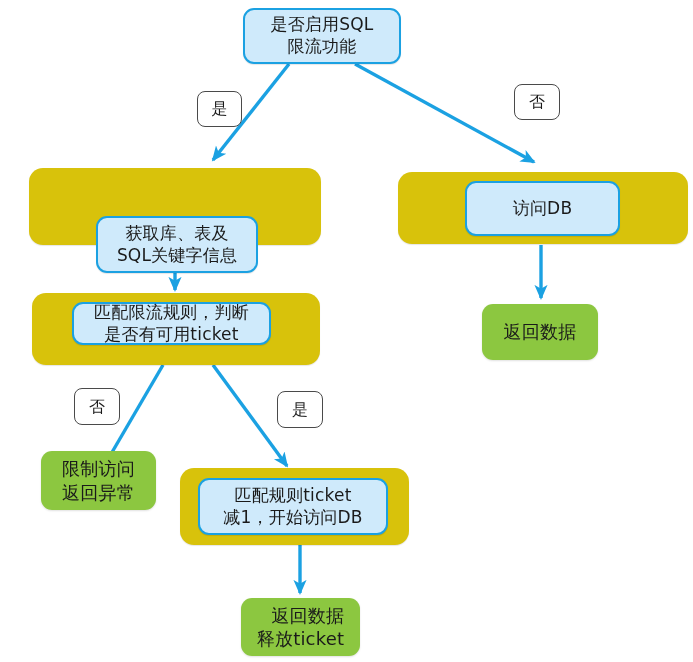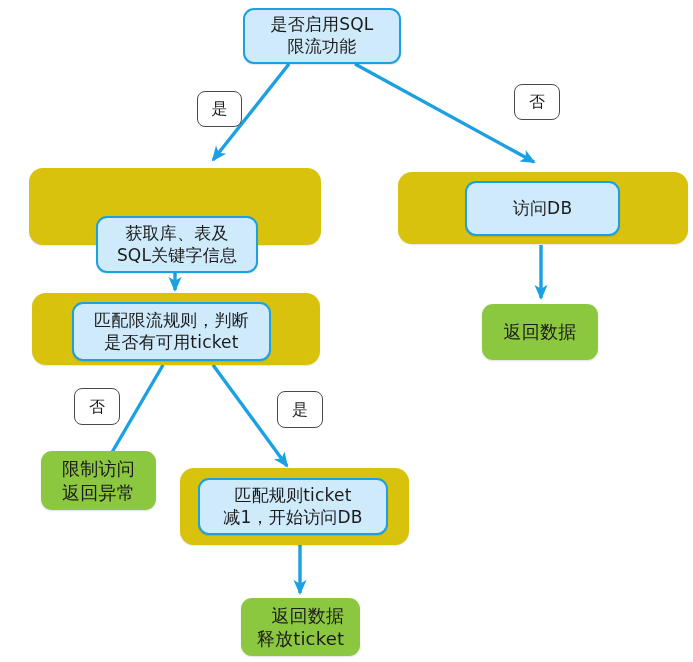--- a/index.html
+++ b/index.html
@@ -141,21 +141,21 @@
     <span class="label">获取库、表及
 SQL关键字信息</span>
   </div>
 
   <div class="node gold-band" style="left:398px; top:172px; width:290px; height:72px;"></div>
   <div class="node blue-box" style="left:465px; top:181px; width:155px; height:55px;">
     <span class="label">访问DB</span>
   </div>
 
   <div class="node gold-band" style="left:32px; top:293px; width:288px; height:72px;"></div>
-  <div class="node blue-box" style="left:72px; top:302px; width:199px; height:59px;">
+  <div class="node blue-box" style="left:72px; top:302px; width:199px; height:43px;">
     <span class="label mono-mix">匹配限流规则，判断
 是否有可用ticket</span>
   </div>
 
   <div class="node green-box" style="left:482px; top:304px; width:116px; height:56px;">
     <span class="label">返回数据</span>
   </div>
 
   <div class="edge-label" style="left:74px; top:388px; width:46px; height:37px;">
     <span>否</span>

